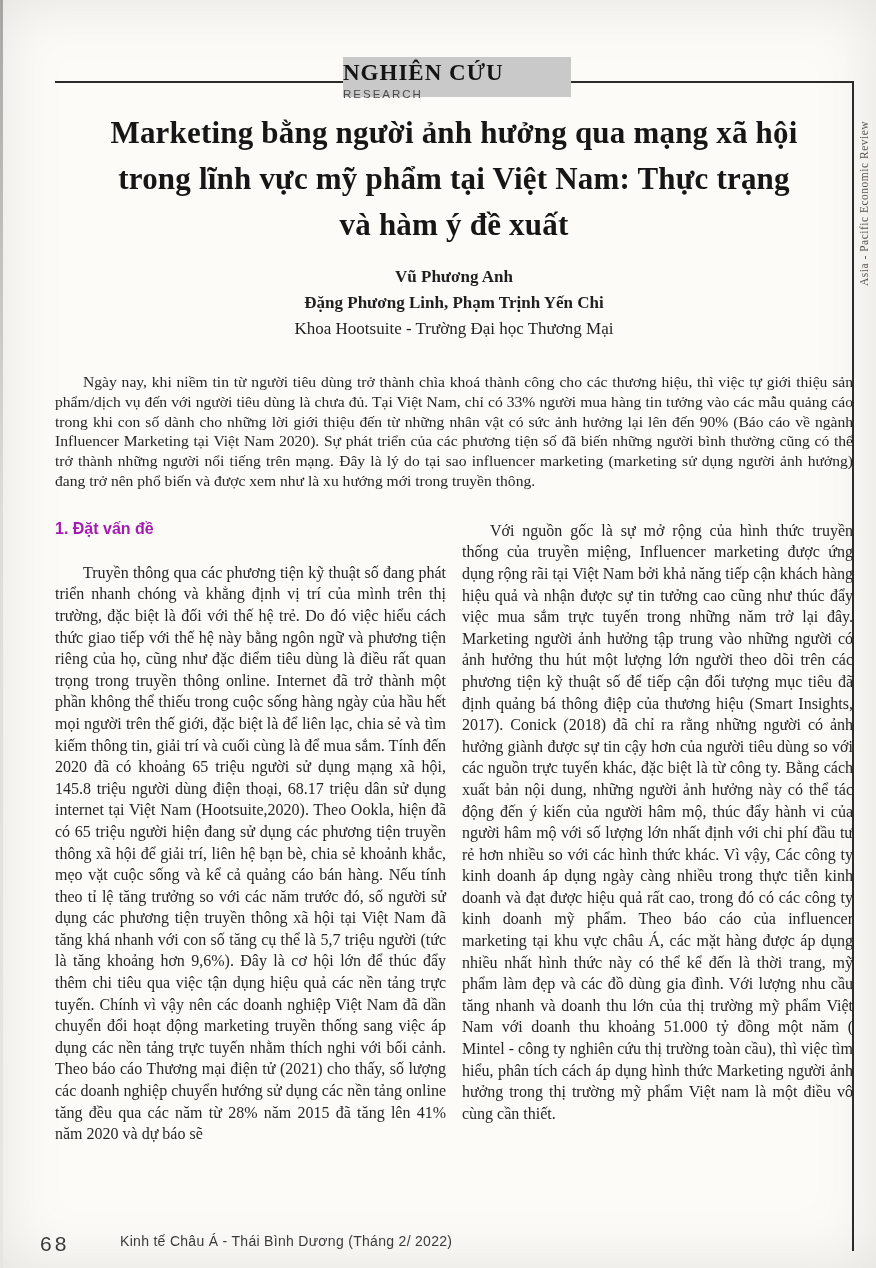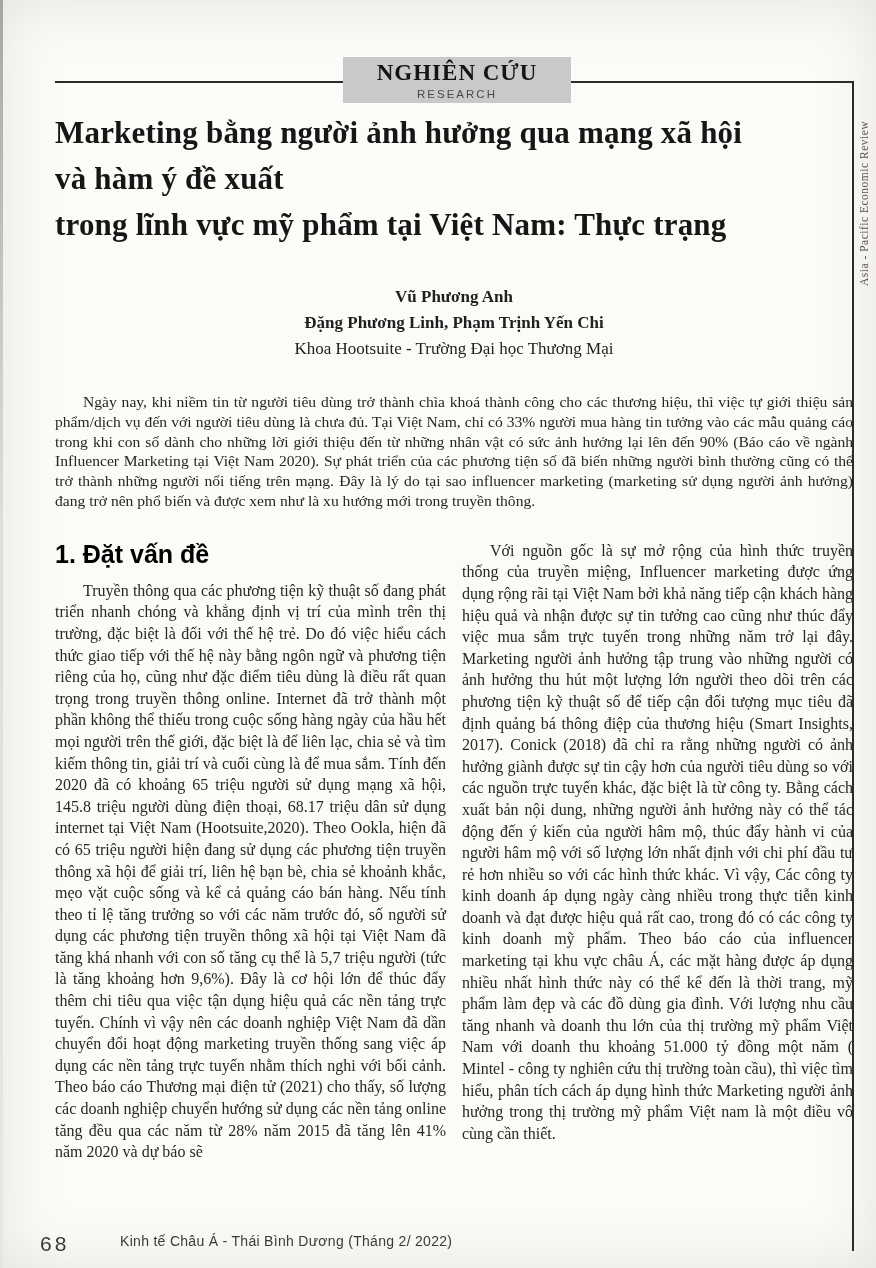--- a/index.html
+++ b/index.html
@@ -23,23 +23,22 @@
   }
   .top-rule {
     position: absolute; left: 55px; top: 81px; width: 798px; height: 2px;
     background: #2b2b2b;
   }
   .side-rule {
     position: absolute; left: 852px; top: 81px; width: 2px; height: 1170px;
     background: #2b2b2b;
   }
   .category-box {
-    position: absolute; left: 343px; top: 57px; width: 228px; height: 46px;
+    position: absolute; left: 343px; top: 57px; width: 228px; height: 40px;
     background: #c9c9c9;
-    text-align: center;
   }
   .category-label {
     font-family: "Liberation Serif", serif;
     font-weight: bold; font-size: 23px; letter-spacing: 1px;
     color: #141414; margin-top: 3px;
   }
   .category-sublabel {
     font-family: "Liberation Sans", sans-serif;
     font-size: 11.5px; letter-spacing: 2px; color: #4a4a4a;
     margin-top: 2px;
@@ -51,28 +50,29 @@
     transform: rotate(180deg);
     font-size: 11.5px; color: #5a564f;
     font-family: "Liberation Serif", serif;
     letter-spacing: 0.5px;
     white-space: nowrap;
   }
   .content {
     position: absolute; left: 55px; top: 110px; width: 798px;
   }
   .paper-title {
+    text-align: center;
     font-weight: bold;
     font-size: 31px;
     line-height: 46px;
     color: #161616;
     letter-spacing: 0.2px;
   }
   .authors {
-    margin-top: 36px;
+    margin-top: 16px;
     text-align: center;
     line-height: 26px;
     font-size: 17px;
   }
   .authors .bold { font-weight: bold; }
   .abstract {
     margin-top: 30px;
     text-align: justify;
     text-indent: 28px;
     font-size: 15.6px;
@@ -81,23 +81,23 @@
   }
   .columns {
     margin-top: 29px;
     display: flex;
     gap: 16px;
   }
   .col { width: 391px; }
   .section-heading {
     font-family: "Liberation Sans", sans-serif;
     font-weight: bold;
-    font-size: 25px;
-    color: #000000;
-    margin: 0 0 11px 0;
+    font-size: 16px;
+    color: #a21caf;
+    margin: 0 0 24px 0;
   }
   .body-par {
     text-align: justify;
     font-size: 16px;
     line-height: 21.6px;
     color: #262626;
     margin: 0;
   }
   .indent { text-indent: 28px; }
   .footer {
@@ -128,22 +128,22 @@
     <div class="category-label">NGHIÊN CỨU</div>
     <div class="category-sublabel">RESEARCH</div>
   </div>
 
   <div class="journal-side">Asia - Pacific Economic Review</div>
 
   <div class="content">
 
     <div class="paper-title">
       <div>Marketing bằng người ảnh hưởng qua mạng xã hội</div>
+      <div>trong lĩnh vực mỹ phẩm tại Việt Nam: Thực trạng</div>
       <div>và hàm ý đề xuất</div>
-      <div>trong lĩnh vực mỹ phẩm tại Việt Nam: Thực trạng</div>
     </div>
 
     <div class="authors">
       <div class="bold">Vũ Phương Anh</div>
       <div class="bold">Đặng Phương Linh, Phạm Trịnh Yến Chi</div>
       <div>Khoa Hootsuite - Trường Đại học Thương Mại</div>
     </div>
 
     <p class="abstract">Ngày nay, khi niềm tin từ người tiêu dùng trở thành chìa khoá thành công cho các thương hiệu, thì việc tự giới thiệu sản phẩm/dịch vụ đến với người tiêu dùng là chưa đủ. Tại Việt Nam, chỉ có 33% người mua hàng tin tưởng vào các mẫu quảng cáo trong khi con số dành cho những lời giới thiệu đến từ những nhân vật có sức ảnh hưởng lại lên đến 90% (Báo cáo về ngành Influencer Marketing tại Việt Nam 2020). Sự phát triển của các phương tiện số đã biến những người bình thường cũng có thể trở thành những người nổi tiếng trên mạng. Đây là lý do tại sao influencer marketing (marketing sử dụng người ảnh hưởng) đang trở nên phổ biến và được xem như là xu hướng mới trong truyền thông.</p>
 

